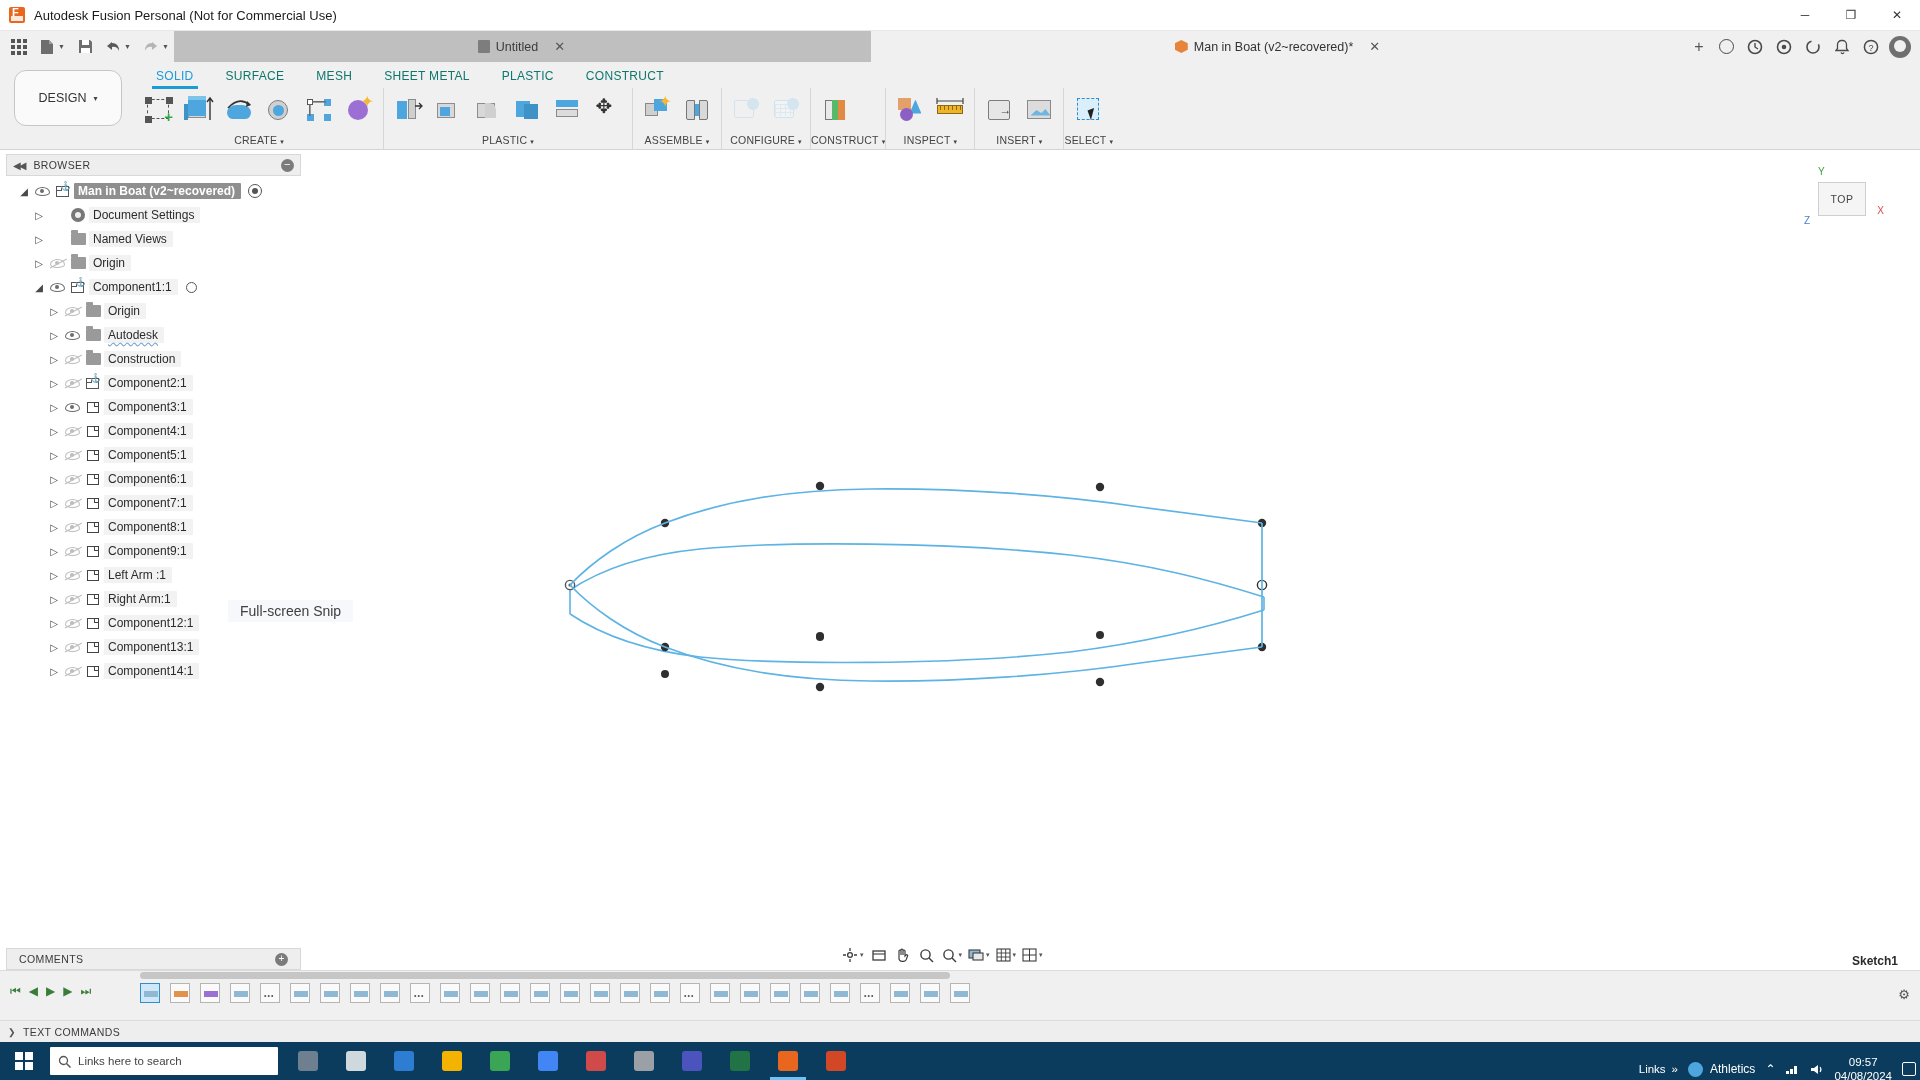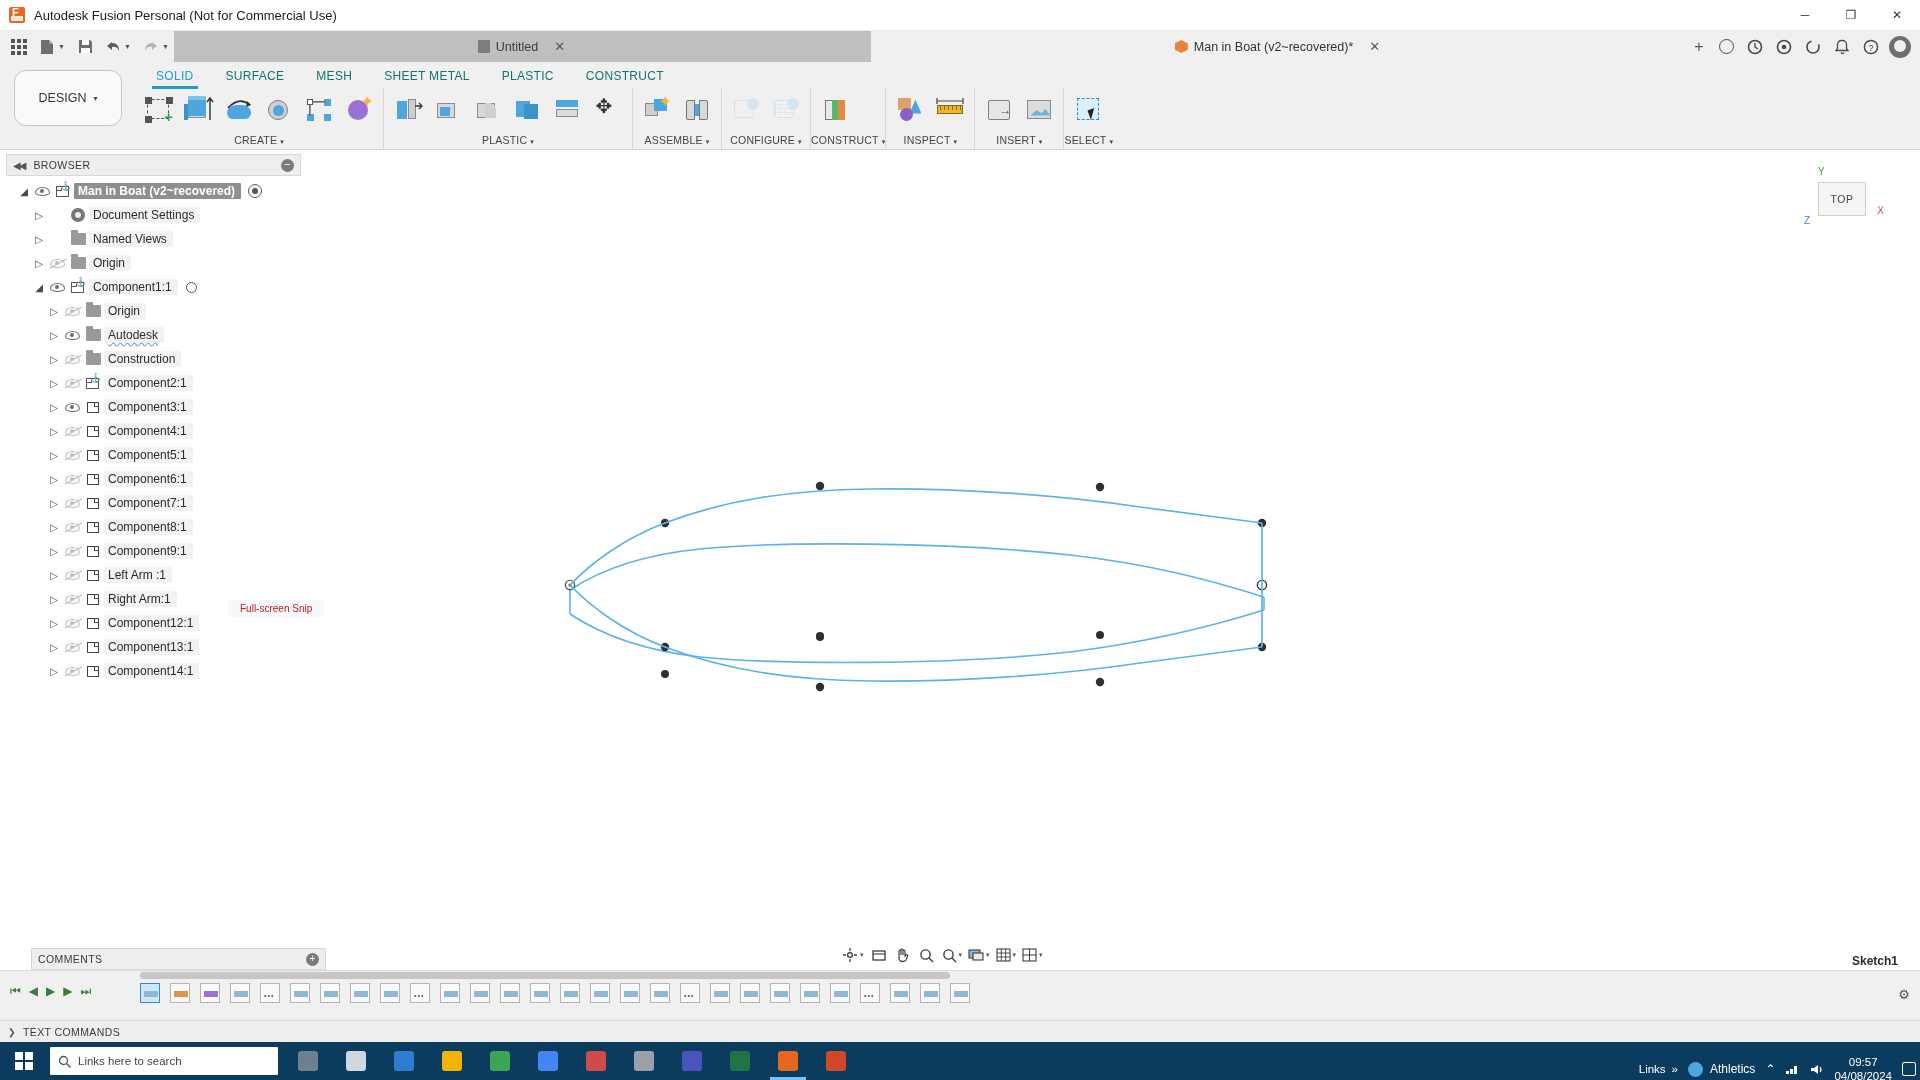--- a/index.html
+++ b/index.html
@@ -218,21 +218,21 @@
   .trow.root .tlabel { background:#8f8f8f; color:#fff; font-weight:bold; }
   .tlabel.spell { text-decoration: underline wavy #7ca9d0; text-underline-offset: 3px; }
   .occ-circle { width:11px;height:11px;border:1.3px solid #555;border-radius:50%; margin-left:8px;}
   .occ-circle.filled { background:#fff; }
   .root-dot { width:14px;height:14px;border:1.5px solid #555;border-radius:50%;margin-left:7px;position:relative;}
   .root-dot::after{content:"";position:absolute;left:3px;top:3px;width:6px;height:6px;border-radius:50%;background:#555;}
 
   
   .canvas { position:absolute; left:0; top:150px; width:1920px; height:790px; background:#ffffff; }
   .watermark {
-    position:absolute; left:228px; top:450px; font-size:10px; color:#b91c1c;
+    position:absolute; left:228px; top:450px; font-size:14px; color:#404040;
     background:#f7f8fb; padding:3px 12px;
   }
   .viewcube {
     position:absolute; right:48px; top:22px; width:62px; height:44px;
   }
   .vcface {
     position:absolute; left:8px; top:10px; width:48px; height:34px; background:#f5f5f5;
     border:1px solid #cfcfcf; display:flex; align-items:center; justify-content:center;
     font-size:10.5px; color:#444; letter-spacing:.5px;
   }
@@ -245,21 +245,21 @@
     position:absolute; left:840px; bottom:112px; height:26px;
     display:flex; align-items:center; gap:2px; font-size:11px; color:#3c3c3c;
   }
   .navbtn { height:22px; min-width:22px; display:flex; align-items:center; justify-content:center; gap:2px; padding:0 2px; }
   .navcar { font-size:7px; color:#555; }
 
   
   .comments {
     position:absolute; left:6px; bottom:110px; width:295px; height:22px;
     background:#eeeeee; border:1px solid #d8d8d8;
-    display:flex; align-items:center; padding:0 6px; font-size:10.5px; letter-spacing:.4px; color:#3a3a3a;margin-left:25px;
+    display:flex; align-items:center; padding:0 12px; font-size:10.5px; letter-spacing:.4px; color:#3a3a3a;
   }
   .comments .plusc {
     margin-left:auto; width:13px;height:13px;border-radius:50%;background:#7b7b7b;color:#fff;
     font-size:10px;line-height:12px;text-align:center;
   }
   .sketchname { position:absolute; right:22px; bottom:112px; font-size:12px; font-weight:bold; color:#2b2b2b; }
 
   
   .timeline {
     position:absolute; left:0; bottom:60px; width:1920px; height:50px; background:#f0f0f0;

